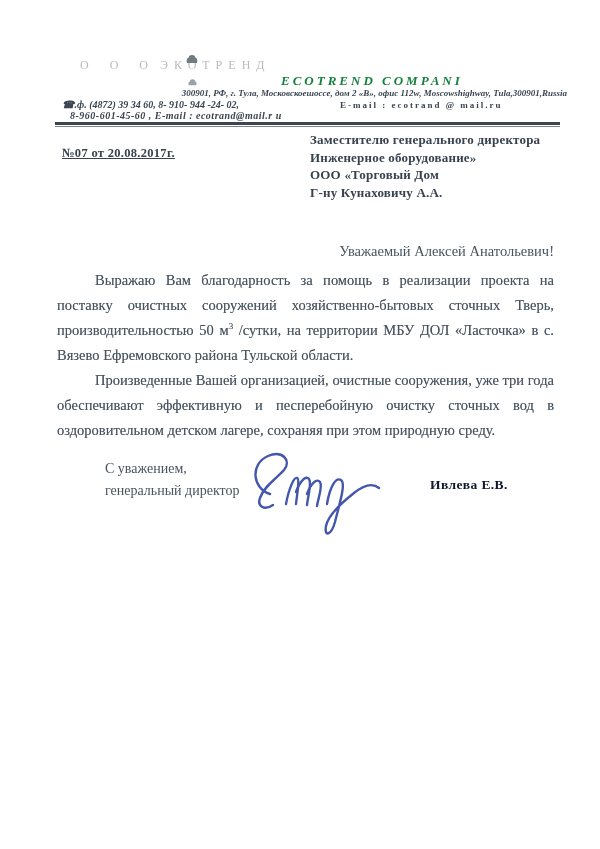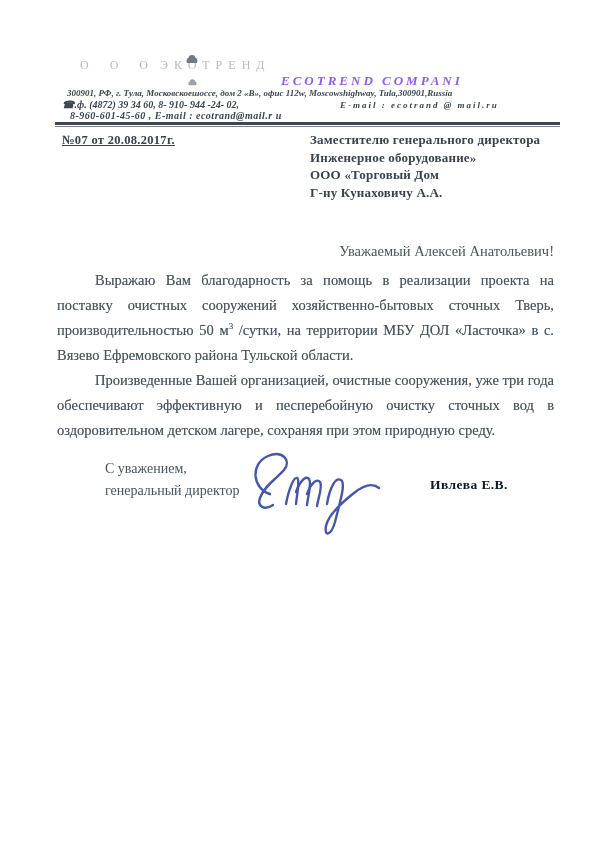--- a/index.html
+++ b/index.html
@@ -21,50 +21,51 @@
   .logo-name{
     position:absolute;left:160px;top:58px;
     font-size:12px;letter-spacing:6px;color:#b6bbc1;
   }
   .emblem-top{position:absolute;left:186px;top:50px;}
   .emblem-bottom{position:absolute;left:188px;top:72px;}
   
   .company-en{
     position:absolute;left:281px;top:73px;
     font-size:13px;font-weight:bold;font-style:italic;
-    letter-spacing:3px;color:#8b5cf6;
+    letter-spacing:3px;color:#15803d;
   }
   
   .addr{
     position:absolute;left:67px;top:88px;width:500px;
     font-size:9px;font-weight:bold;font-style:italic;color:#3a4551;
     white-space:nowrap;
+    text-align:right;
   }
   .phone-line{
     position:absolute;left:62px;top:99px;
     font-size:10px;font-weight:bold;font-style:italic;color:#3a4551;
     white-space:nowrap;
   }
   .email-right{
     position:absolute;left:340px;top:100px;
-    font-size:9px;font-weight:bold;font-style:italic;
+    font-size:9px;font-weight:bold;
     letter-spacing:2px;color:#3a4551;white-space:nowrap;
   }
   .phone-line2{
     position:absolute;left:70px;top:110px;
     font-size:10px;font-weight:bold;font-style:italic;color:#3a4551;
     letter-spacing:.5px;white-space:nowrap;
   }
   
   .rule{position:absolute;left:55px;top:122px;width:505px;}
   .rule .thick{height:3px;background:#3e4650;}
   .rule .thin{height:1px;background:#7b828c;margin-top:1px;}
   
   .ref{
-    position:absolute;left:62px;top:133px;
+    position:absolute;left:62px;top:146px;
     font-size:12.5px;font-weight:bold;color:#38424e;
     text-decoration:underline;letter-spacing:.3px;
   }
   
   .recipient{
     position:absolute;left:310px;top:131px;width:260px;
     font-size:13px;font-weight:bold;color:#38424e;
     line-height:17.5px;letter-spacing:.2px;
   }
   

